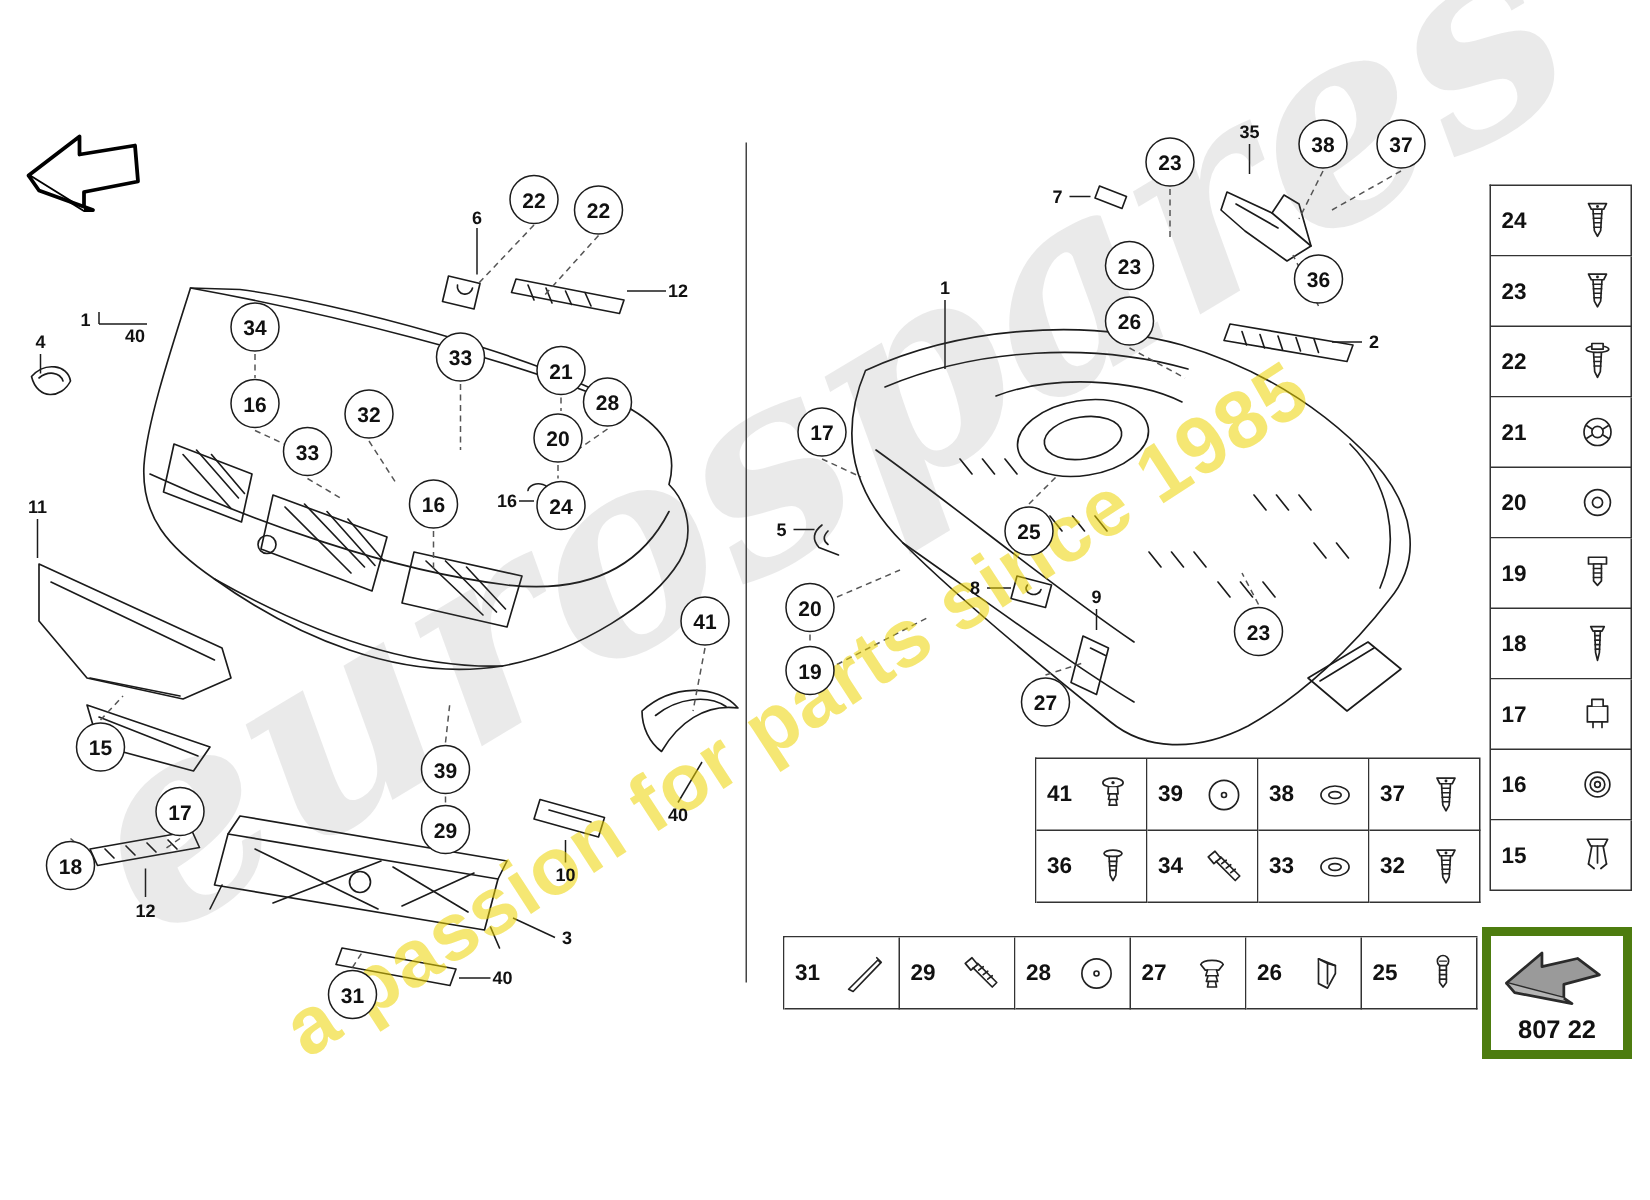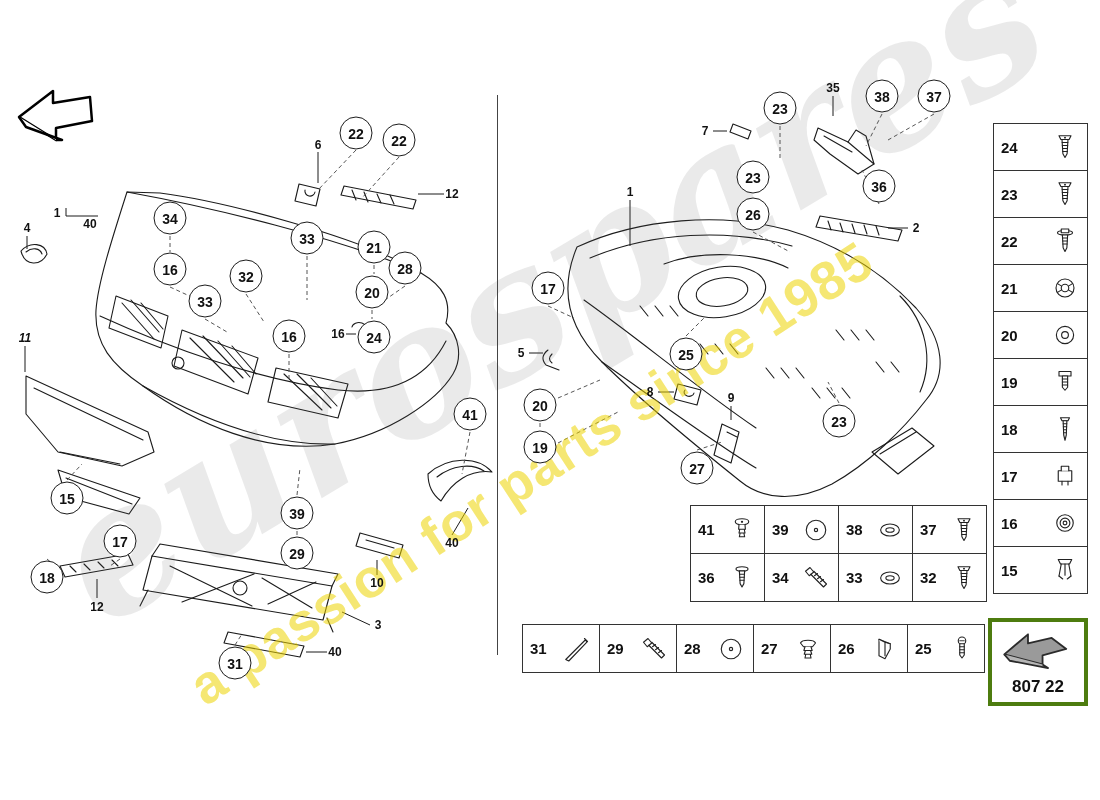--- a/index.html
+++ b/index.html
@@ -20,21 +20,21 @@
   .ptable{position:absolute;z-index:3;background:#fff;border-left:1px solid #333;border-top:1px solid #333;display:grid}
   #side-table{left:993px;top:123px;grid-template-columns:94px;grid-auto-rows:47px}
   #mid-grid{left:690px;top:505px;grid-template-columns:repeat(4,74px);grid-auto-rows:48px}
   #bottom-row{left:522px;top:624px;grid-template-columns:repeat(6,77px);grid-auto-rows:48px}
   .pcell{border-right:1px solid #333;border-bottom:1px solid #333;background:#fff;
          display:flex;align-items:center;justify-content:space-between;padding:2px 7px}
   .pnum{font-weight:bold;font-size:15px}
   .picon{display:flex;align-items:center}
   .picon svg{width:30px;height:38px}
   #footer-box{position:absolute;z-index:3;left:988px;top:618px;width:100px;height:88px;
-              border:4px solid #4d7c0f;background:#fff;display:flex;flex-direction:column;align-items:center}
+              border:6px solid #4d7c0f;background:#fff;display:flex;flex-direction:column;align-items:center}
   #footer-box .arrow-area{flex:1;display:flex;align-items:center;justify-content:center;width:100%}
   #footer-box .code{font-weight:bold;font-size:17px;padding:3px 0 5px}
   #divider{position:absolute;z-index:3;left:497px;top:95px;width:1px;height:560px;background:#444}
   #nav-arrow{position:absolute;z-index:3;left:14px;top:82px}
 </style>
 </head>
 <body>
 
 <svg id="diagram-svg" class="layer" width="1100" height="800" viewBox="0 0 1100 800">
 
@@ -187,21 +187,21 @@
     <div class="callout circled" style="left: 356px; top: 133px;">22</div>
     <div class="callout circled" style="left: 399px; top: 140px;">22</div>
     <div class="callout plain" style="left: 452px; top: 194px;">12</div>
     <div class="callout circled" style="left: 307px; top: 238px;">33</div>
     <div class="callout circled" style="left: 374px; top: 247px;">21</div>
     <div class="callout circled" style="left: 405px; top: 268px;">28</div>
     <div class="callout circled" style="left: 372px; top: 292px;">20</div>
     <div class="callout plain" style="left: 338px; top: 334px;">16</div>
     <div class="callout circled" style="left: 374px; top: 337px;">24</div>
     <div class="callout circled" style="left: 289px; top: 336px;">16</div>
-    <div class="callout plain" style="left: 25px; top: 338px; font-style: italic;">11</div>
+    <div class="callout plain" style="left: 25px; top: 338px;">11</div>
     <div class="callout circled" style="left: 67px; top: 498px;">15</div>
     <div class="callout circled" style="left: 120px; top: 541px;">17</div>
     <div class="callout circled" style="left: 47px; top: 577px;">18</div>
     <div class="callout plain" style="left: 97px; top: 607px;">12</div>
     <div class="callout circled" style="left: 235px; top: 663px;">31</div>
     <div class="callout plain" style="left: 335px; top: 652px;">40</div>
     <div class="callout plain" style="left: 378px; top: 625px;">3</div>
     <div class="callout circled" style="left: 297px; top: 553px;">29</div>
     <div class="callout circled" style="left: 297px; top: 513px;">39</div>
     <div class="callout plain" style="left: 377px; top: 583px;">10</div>

